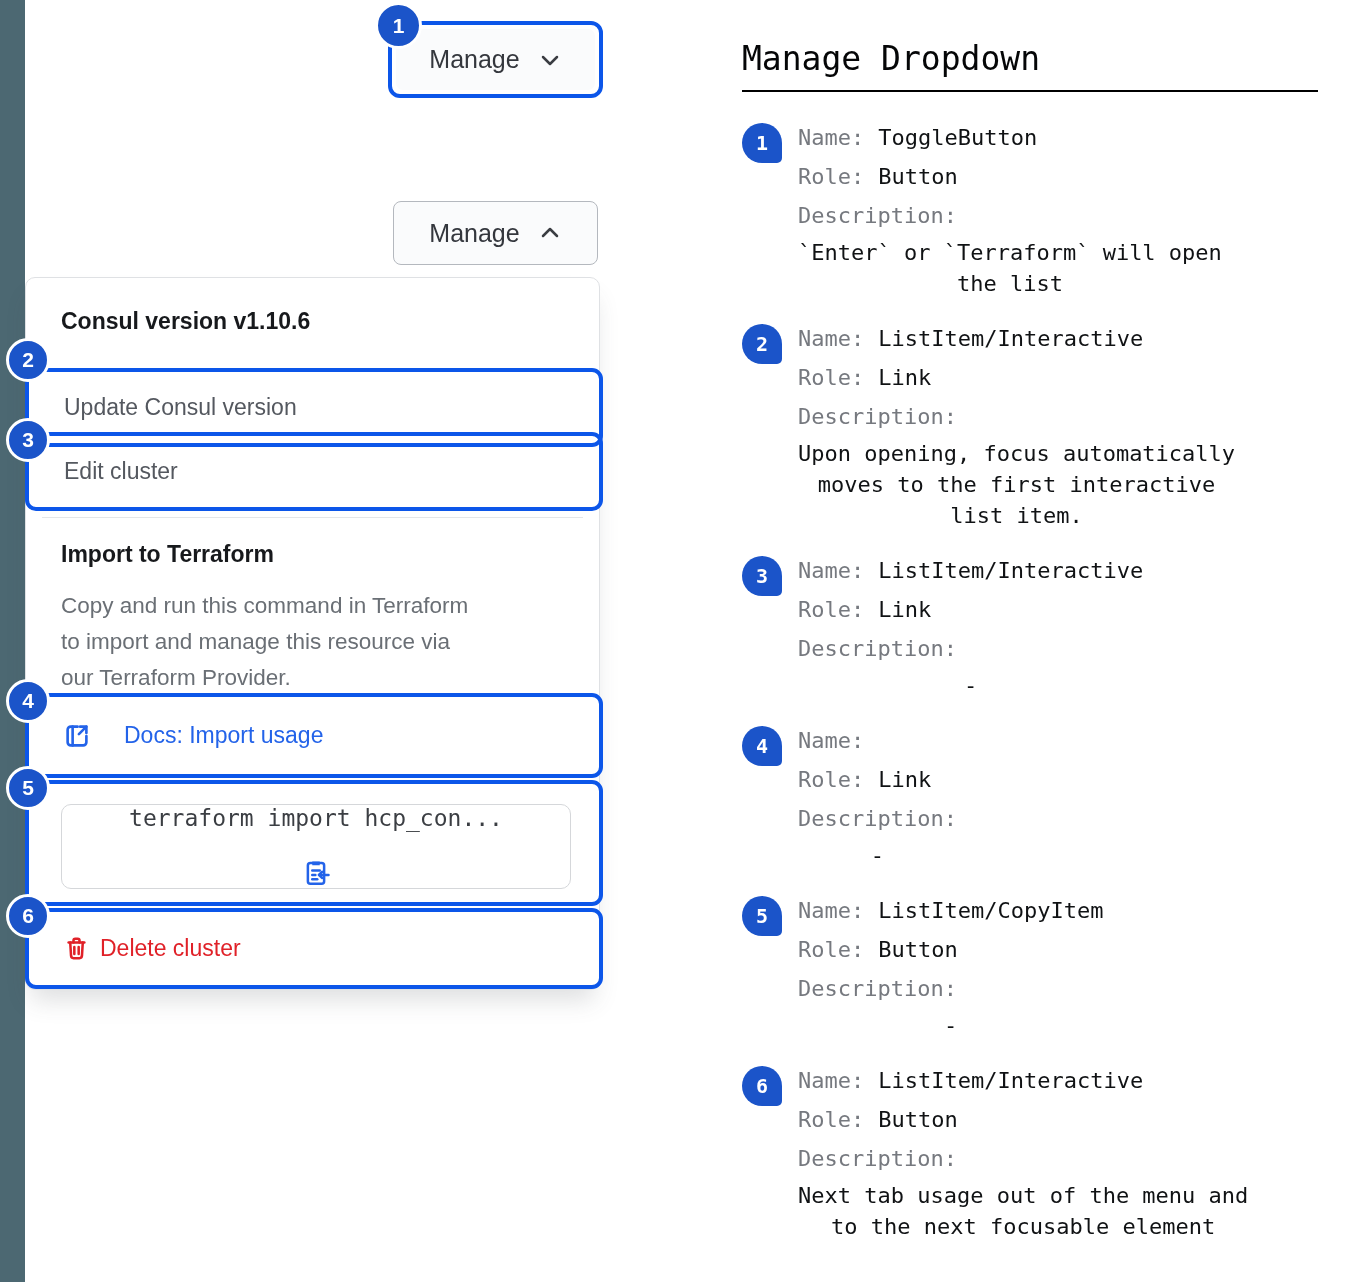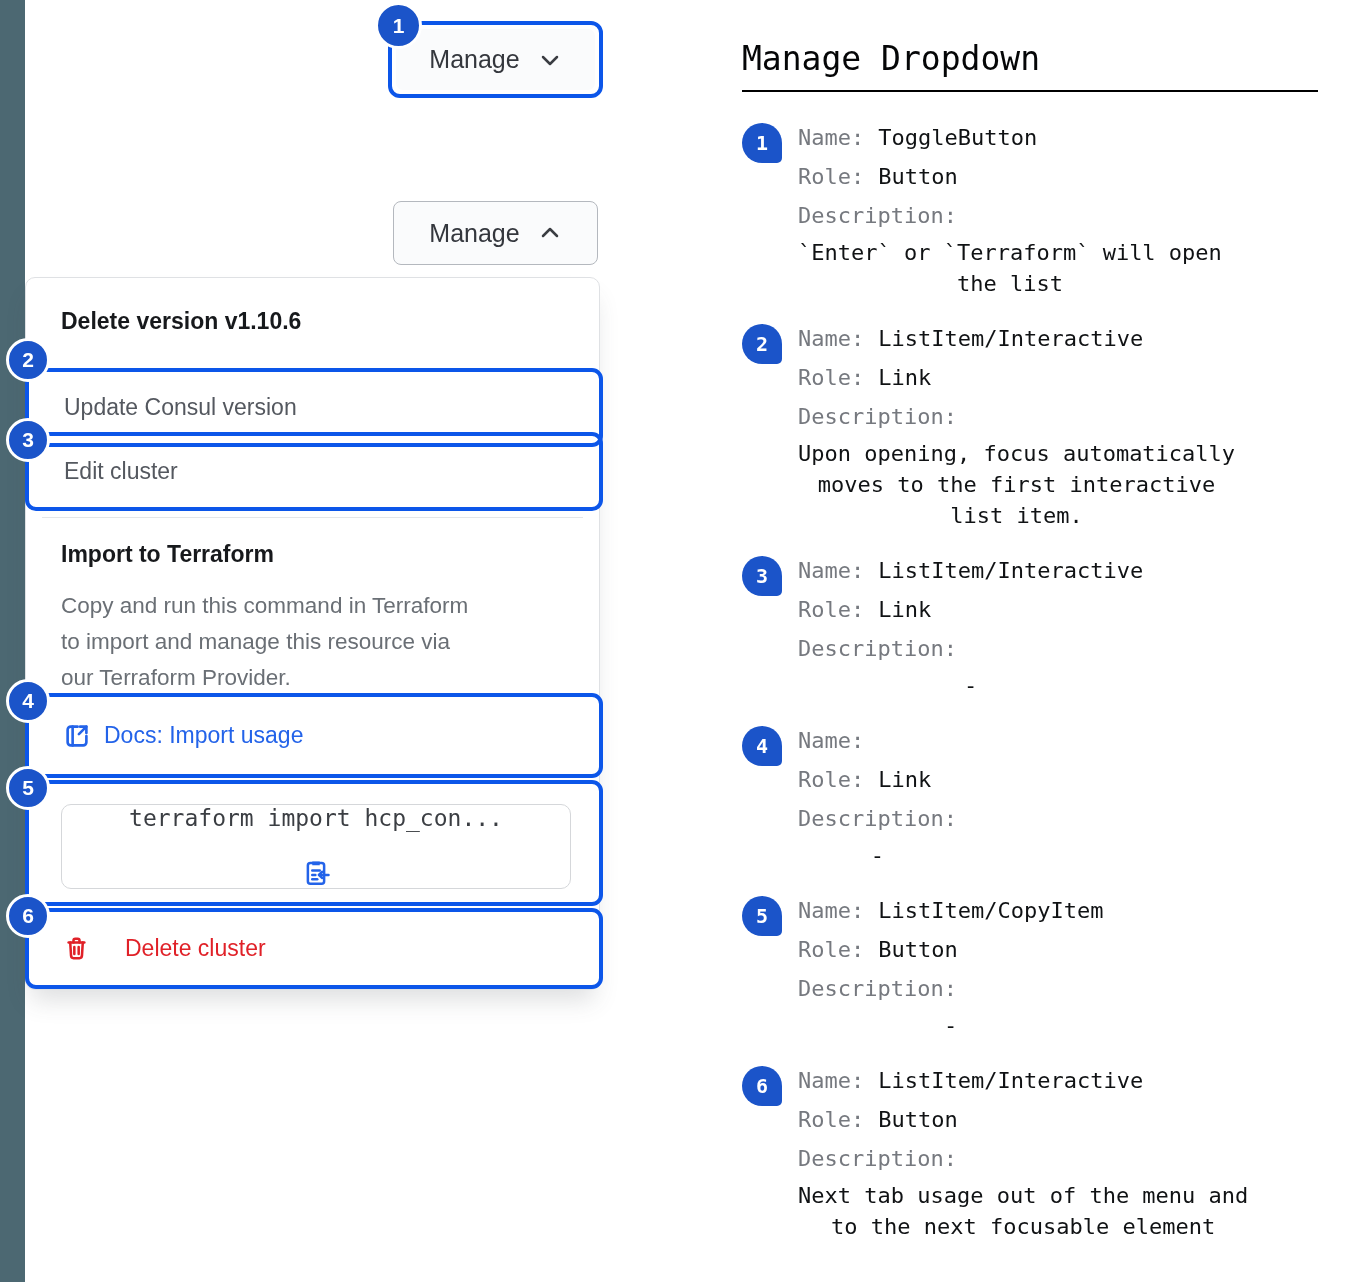--- a/index.html
+++ b/index.html
@@ -76,39 +76,39 @@
   <div class="badge-circle" style="left:375px; top:2px; width:47px; height:47px; font-size:21px;">1</div>
 
   <button class="btn-plain" style="left:393px; top:201px; width:205px; height:64px;">
     <span>Manage</span>
     <svg class="chev" width="24" height="24" viewBox="0 0 24 24">
       <path d="M5 15l7-7 7 7" fill="none" stroke="currentColor" stroke-width="2.5" stroke-linecap="round" stroke-linejoin="round"></path>
     </svg>
   </button>
 
   <div class="panel">
-    <div class="panel-header" style="top:30px;">Delete version v1.10.6</div>
+    <div class="panel-header" style="top:30px;">Consul version v1.10.6</div>
     <div class="panel-divider" style="top:239px;"></div>
     <div class="panel-header" style="top:263px;">Import to Terraform</div>
     <div class="panel-desc" style="top:310px;">Copy and run this command in Terraform
 to import and manage this resource via
 our Terraform Provider.</div>
   </div>
 
   <div class="ring row-flex" style="left:25px; top:368px; width:578px; height:79px; padding-left:35px;">
     <span class="menu-text">Update Consul version</span>
   </div>
   <div class="badge-circle" style="left:6px; top:338px; width:44px; height:44px; font-size:21px;">2</div>
 
   <div class="ring row-flex" style="left:25px; top:432px; width:578px; height:79px; padding-left:35px;">
     <span class="menu-text">Edit cluster</span>
   </div>
   <div class="badge-circle" style="left:6px; top:418px; width:44px; height:44px; font-size:21px;">3</div>
 
-  <div class="ring row-flex" style="left:25px; top:693px; width:578px; height:85px; padding-left:33px; gap:12px;">
+  <div class="ring row-flex" style="left:25px; top:693px; width:578px; height:85px; padding-left:33px; gap:32px;">
     <svg width="30" height="30" viewBox="0 0 24 24" fill="none" stroke="#2363E9" stroke-width="2.1" stroke-linecap="round" stroke-linejoin="round">
       <path d="M12.5 4.5H7A2.5 2.5 0 0 0 4.5 7v10A2.5 2.5 0 0 0 7 19.5h10a2.5 2.5 0 0 0 2.5-2.5V12"></path>
       <path d="M8.5 4.5v15"></path>
       <path d="M14.5 4.5h5v5"></path>
       <path d="M19.5 4.5L13.5 10.5"></path>
     </svg>
     <span class="link-blue">Docs: Import usage</span>
   </div>
   <div class="badge-circle" style="left:6px; top:679px; width:44px; height:44px; font-size:21px;">4</div>
 
@@ -121,21 +121,21 @@
         <path d="M9 10h6"></path>
           <path d="M9 13.5h2.5"></path>
           <path d="M9 17h4"></path>
         <path d="M22 13.5h-7.5"></path>
           <path d="M17 11l-2.7 2.5 2.7 2.5"></path>
       </svg>
     </div>
   </div>
   <div class="badge-circle" style="left:6px; top:766px; width:44px; height:44px; font-size:21px;">5</div>
 
-  <div class="ring row-flex" style="left:25px; top:908px; width:578px; height:81px; padding-left:33px; gap:34px;">
+  <div class="ring row-flex" style="left:25px; top:908px; width:578px; height:81px; padding-left:33px; gap:9px;">
     <svg width="29" height="29" viewBox="0 0 24 24" fill="none" stroke="#E02128" stroke-width="2.1" stroke-linecap="round" stroke-linejoin="round">
       <path d="M5.5 7h13"></path>
       <path d="M9.5 7V5.5A1.5 1.5 0 0 1 11 4h2a1.5 1.5 0 0 1 1.5 1.5V7"></path>
       <path d="M6.8 7l.7 11.2A2 2 0 0 0 9.5 20h5a2 2 0 0 0 2-1.8L17.2 7"></path>
       <path d="M10.2 10.8v5.7"></path>
         <path d="M13.8 10.8v5.7"></path>
     </svg>
     <span class="danger">Delete cluster</span>
   </div>
   <div class="badge-circle" style="left:6px; top:894px; width:44px; height:44px; font-size:21px;">6</div>

